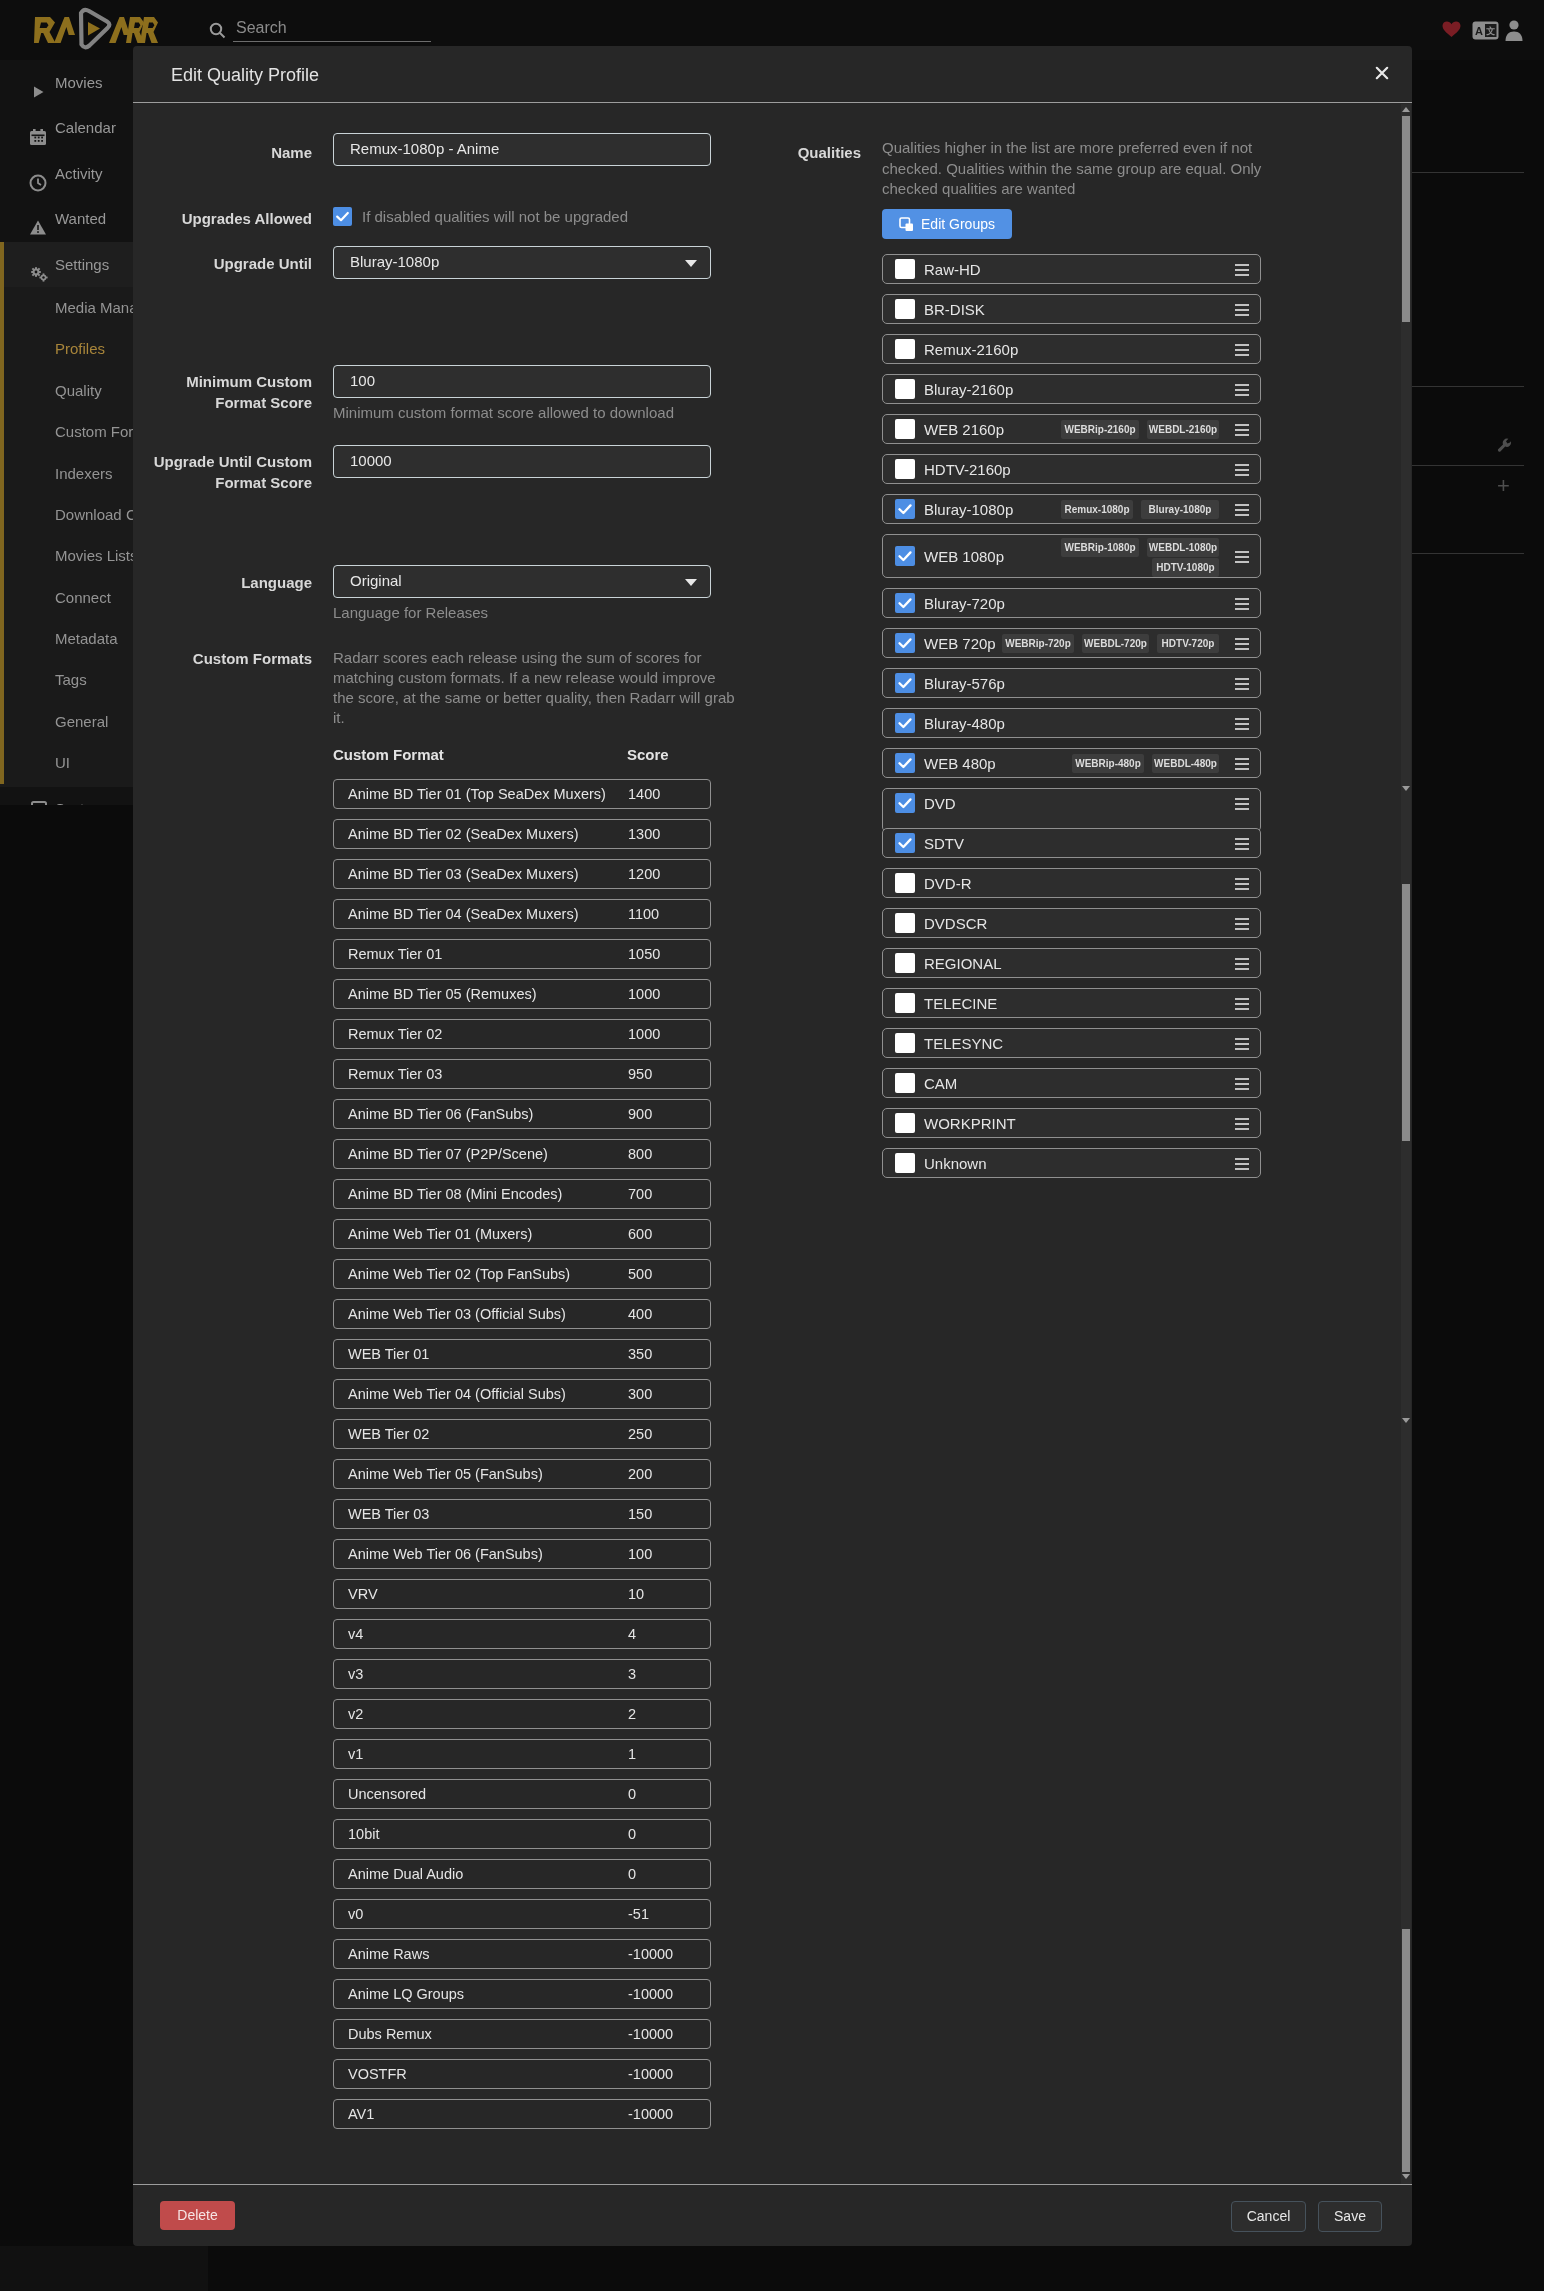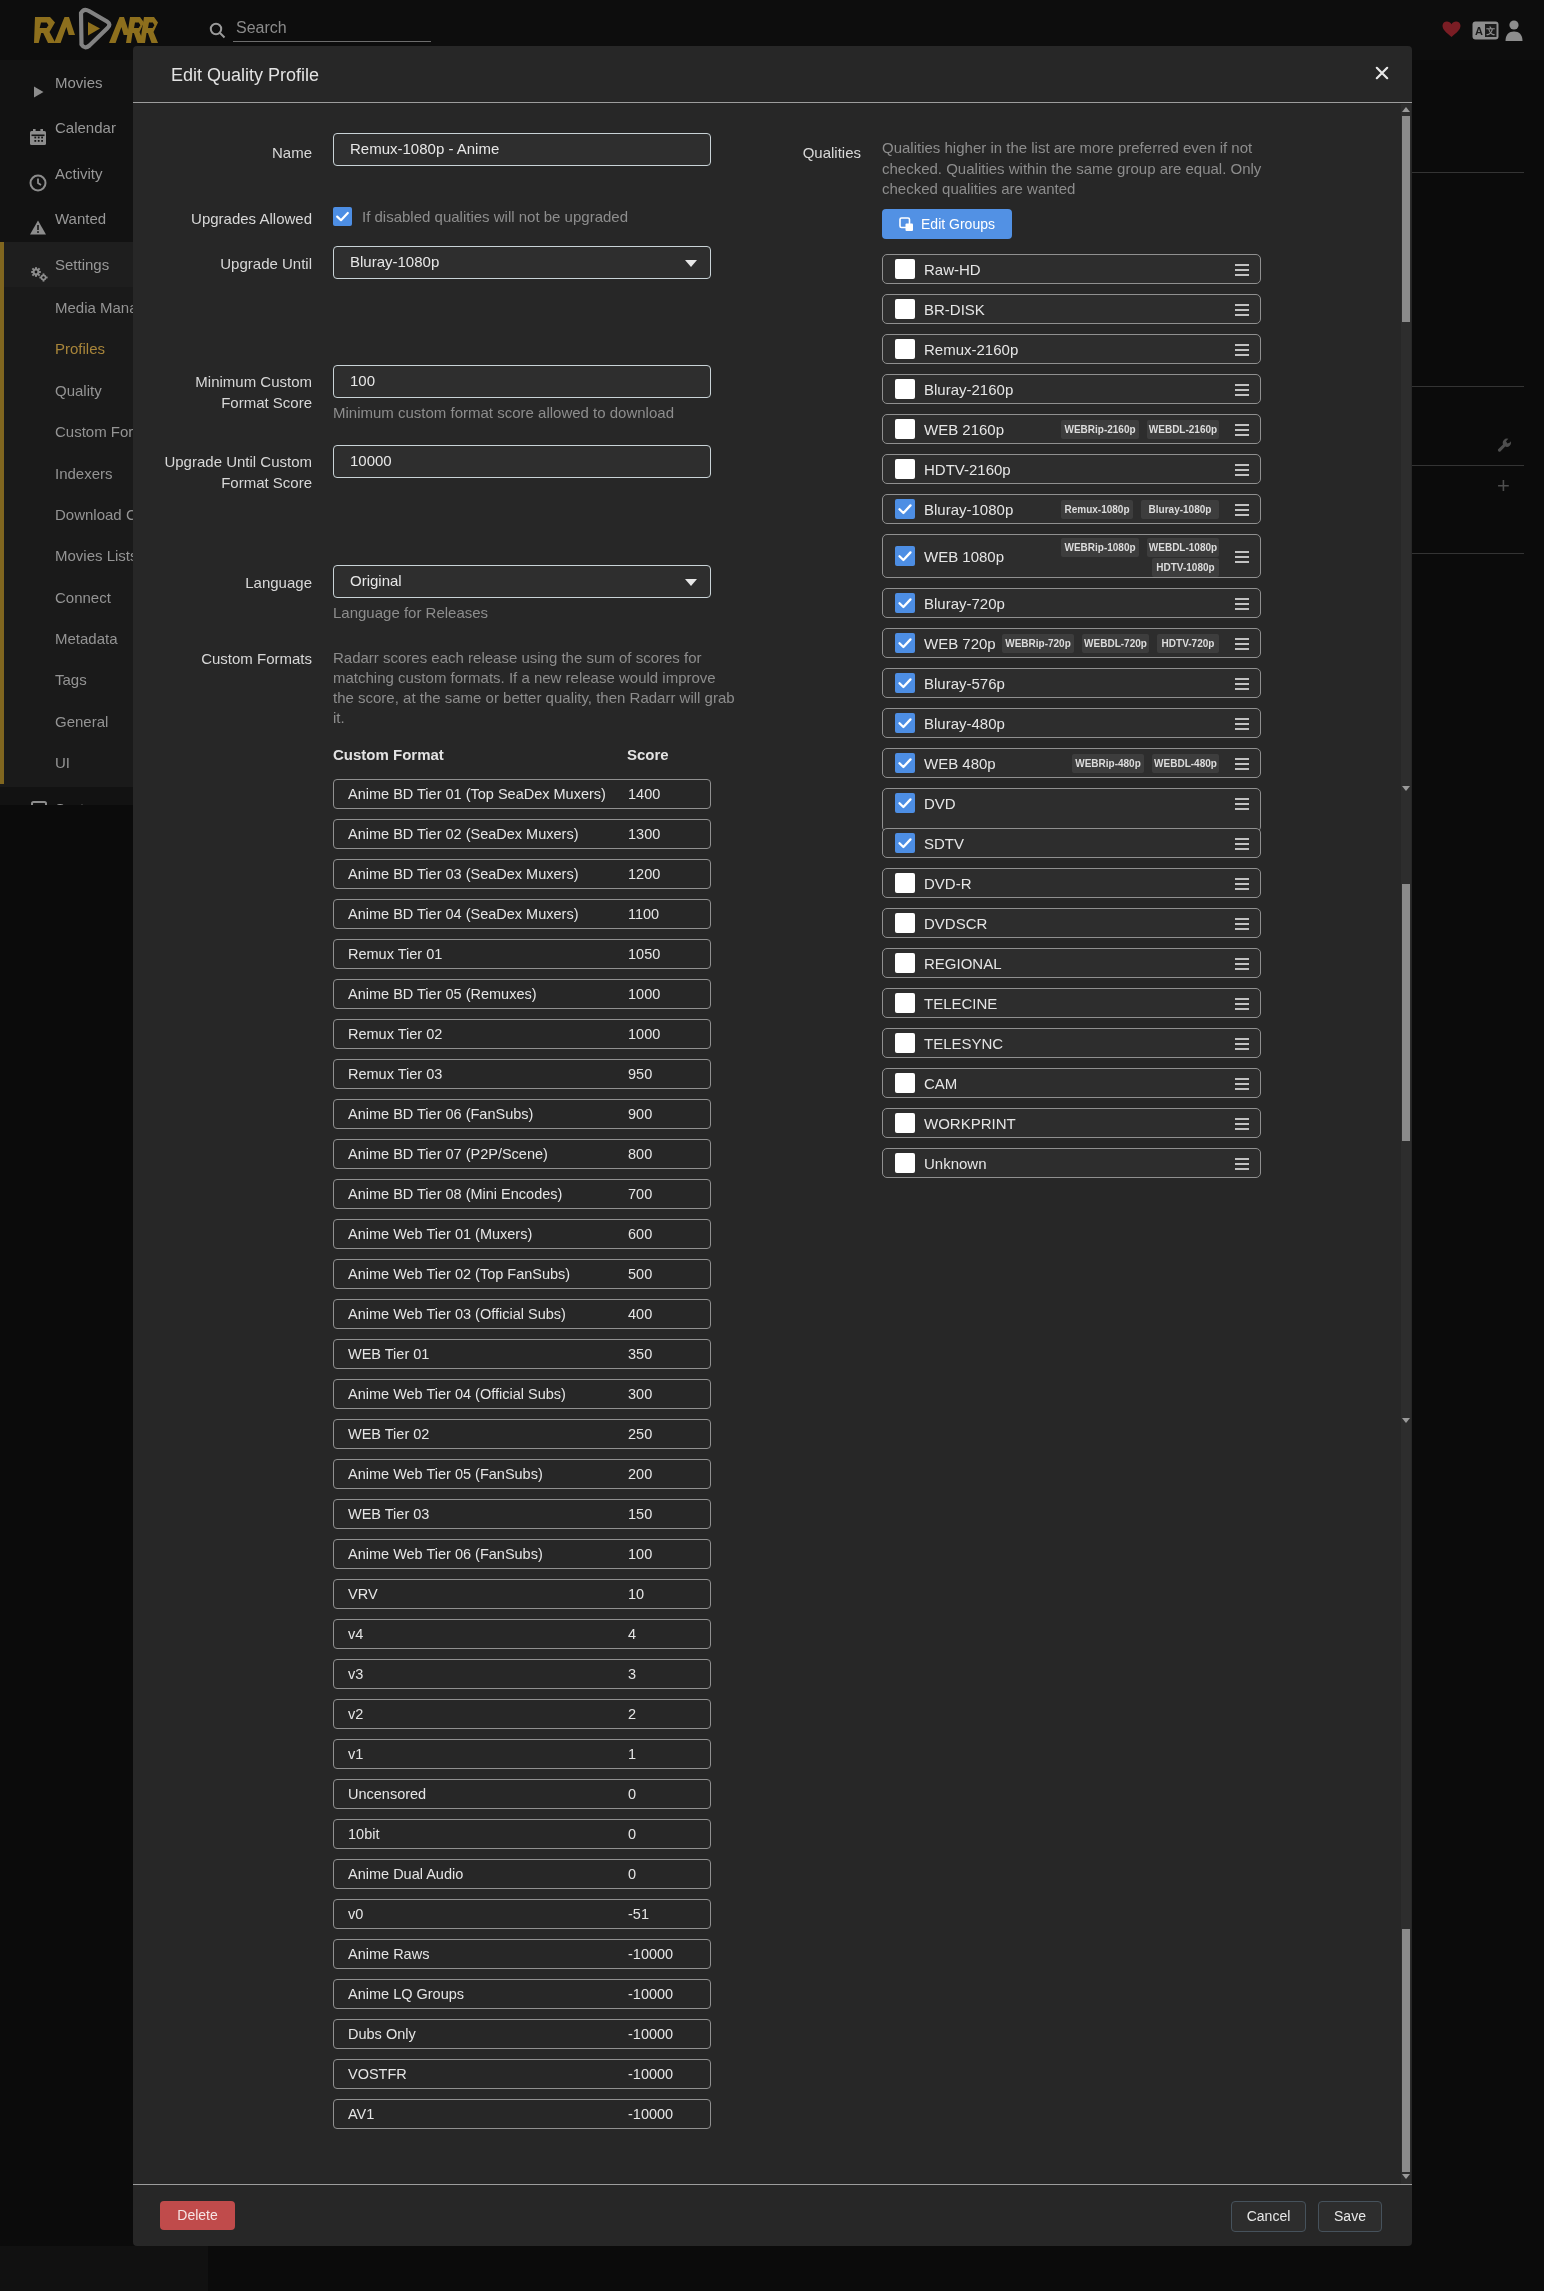--- a/index.html
+++ b/index.html
@@ -13,21 +13,21 @@
 .navicon{position:absolute;left:29px;width:18px;height:18px}
 .subitem{position:absolute;left:55px;font-size:15px;color:#8e8e8e;white-space:nowrap}
 
 #modal{position:absolute;left:133px;top:46px;width:1279px;height:2200px;
   background:#272727;border-radius:4px;}
 #mhead{position:absolute;left:0;top:0;width:1279px;height:57px;border-bottom:1px solid #9d9d9d}
 #mtitle{position:absolute;left:38px;top:19px;font-size:18px;color:#e3e3e3}
 #mclose{position:absolute;left:1236px;top:14px;width:26px;height:26px}
 #mfoot{position:absolute;left:0;top:2138px;width:1279px;height:62px;border-top:1px solid #9d9d9d}
 
-.flabel{position:absolute;width:167px;text-align:right;font-weight:normal;
+.flabel{position:absolute;width:167px;text-align:right;font-weight:bold;
   font-size:15px;color:#d8d8d8;line-height:21px}
 .inp{position:absolute;left:200px;width:378px;height:33px;background:#2e2e2e;
   border:1px solid #c9d3d7;border-radius:4px;color:#e7e7e7;font-size:15px;
   line-height:30px;padding-left:16px}
 .caret{position:absolute;width:0;height:0;border-left:6px solid transparent;
   border-right:6px solid transparent;border-top:7px solid #e7e7e7}
 .help{position:absolute;left:200px;font-size:15px;color:#8d8d8d;line-height:20px}
 .cfhdr{position:absolute;font-weight:bold;font-size:15px;color:#e3e3e3}
 .cfrow{position:absolute;left:200px;width:378px;height:30px;border:1px solid #909090;
   border-radius:4px;color:#e5e5e5;font-size:14.5px;line-height:28px}
@@ -310,21 +310,21 @@
     </div>
 <div class="cfrow" style="top:1893px">
       <div class="cfname">Anime Raws</div>
       <div class="cfscore">-10000</div>
     </div>
 <div class="cfrow" style="top:1933px">
       <div class="cfname">Anime LQ Groups</div>
       <div class="cfscore">-10000</div>
     </div>
 <div class="cfrow" style="top:1973px">
-      <div class="cfname">Dubs Only</div>
+      <div class="cfname">Dubs Remux</div>
       <div class="cfscore">-10000</div>
     </div>
 <div class="cfrow" style="top:2013px">
       <div class="cfname">VOSTFR</div>
       <div class="cfscore">-10000</div>
     </div>
 <div class="cfrow" style="top:2053px">
       <div class="cfname">AV1</div>
       <div class="cfscore">-10000</div>
     </div>

